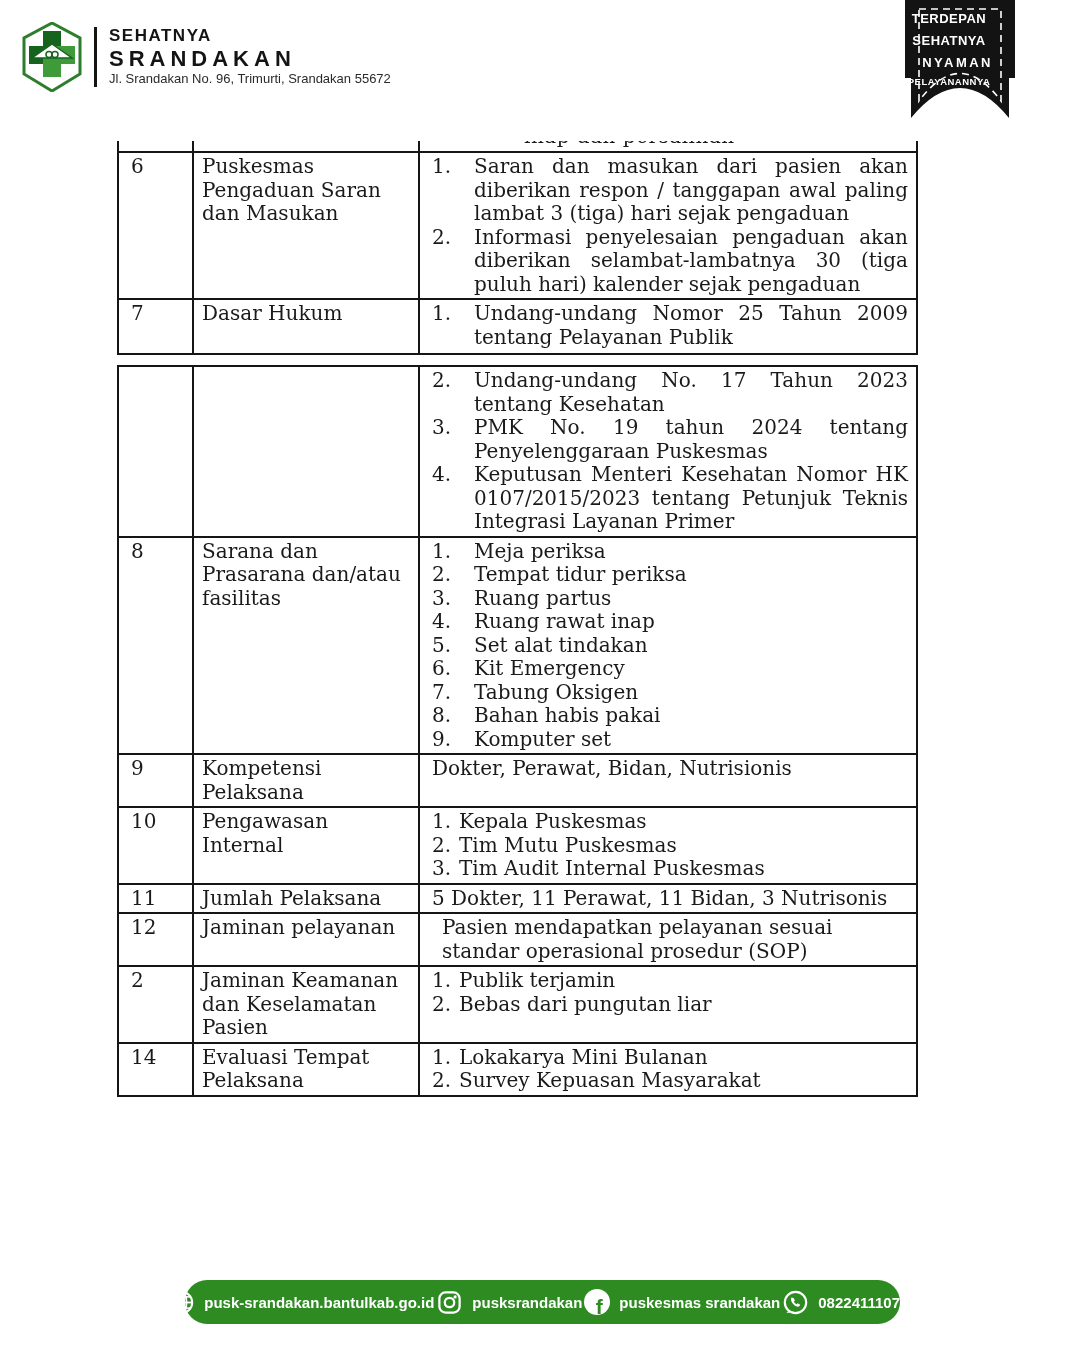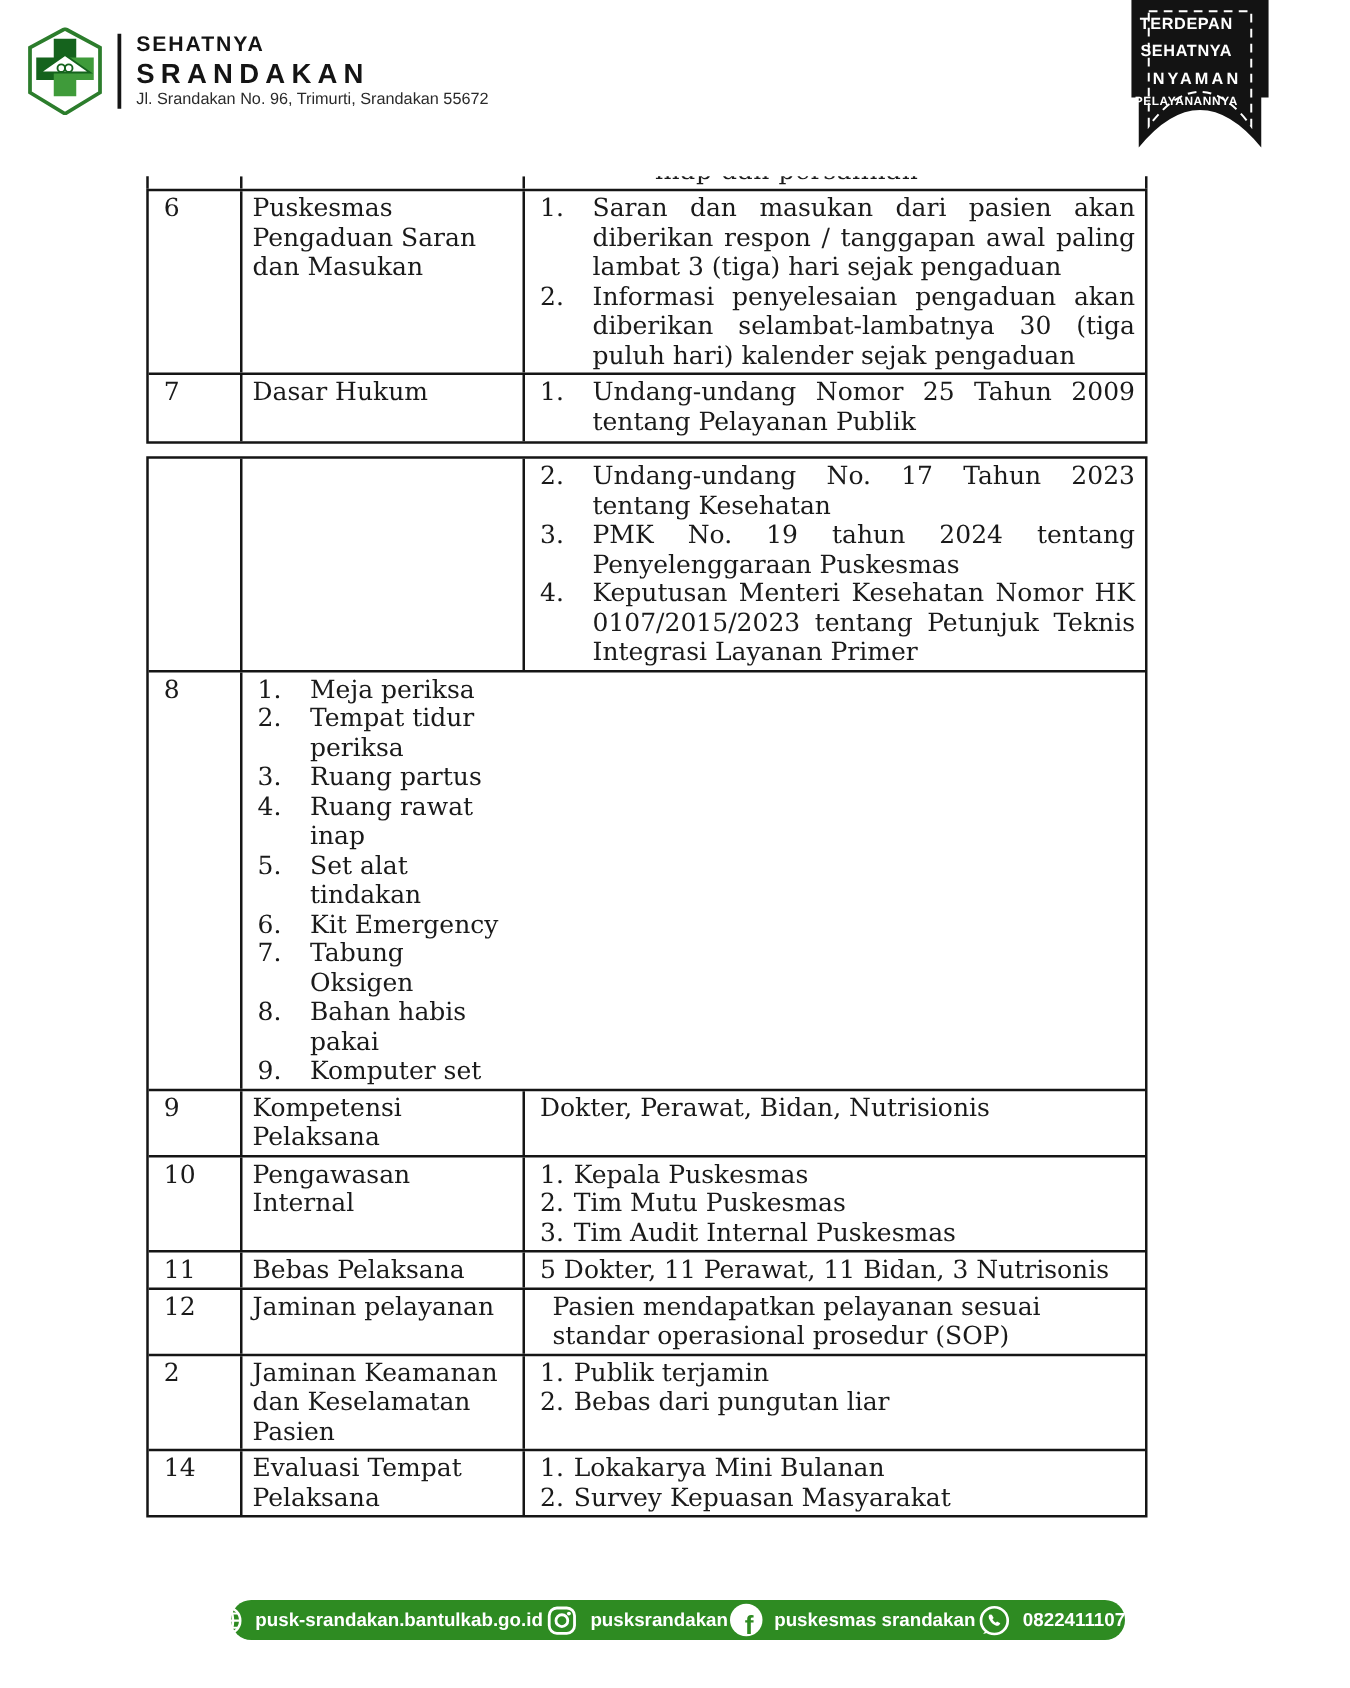--- a/index.html
+++ b/index.html
@@ -46,21 +46,21 @@
   .t.just { text-align:justify; }
   .narrow .item .n { flex:0 0 27px; }
   .plain { padding-right:4px; }
   .r12 .plain { padding-left:10px; }
   
   .r6{min-height:143px}.r7{min-height:55px}.rcont{min-height:164px}.r8{min-height:212px}
   .r9{min-height:45px}.r10{min-height:70px}.r11{min-height:24px}.r12{min-height:46px}
   .r13{min-height:68px}.r14{min-height:47px}
 
   
-  .footer { position:absolute; left:185px; top:1280px; width:715px; height:32px;
+  .footer { position:absolute; left:185px; top:1280px; width:715px; height:44px;
     background:#2e8b22; border-radius:24px; display:flex; align-items:center; justify-content:center;
     gap:2px; color:#ffffff; font-family:"Liberation Sans", sans-serif; font-weight:bold; font-size:15px;
     padding:0 18px; }
   .fgroup { display:flex; align-items:center; gap:9px; white-space:nowrap; }
   .fb-badge { width:26px; height:26px; border-radius:50%; background:#ffffff; color:#2e8b22;
     display:flex; align-items:flex-end; justify-content:center; font-size:21px; font-weight:bold;
     overflow:hidden; font-family:"Liberation Sans", sans-serif; }
   .fb-badge span{ margin-bottom:-4px; margin-left:4px; }
 </style>
 </head>
@@ -152,20 +152,21 @@
         </div>
         <div class="item">
           <span class="n">4.</span>
           <span class="t just">Keputusan Menteri Kesehatan Nomor HK 0107/2015/2023 tentang Petunjuk Teknis Integrasi Layanan Primer</span>
         </div>
       </div>
     </div>
 
     <div class="tr r8">
       <div class="td no">8</div>
+      <div class="td label">Sarana dan Prasarana dan/atau fasilitas</div>
       <div class="td content">
         <div class="item">
             <span class="n">1.</span>
             <span class="t">Meja periksa</span>
           </div>
         <div class="item">
             <span class="n">2.</span>
             <span class="t">Tempat tidur periksa</span>
           </div>
         <div class="item">
@@ -221,21 +222,21 @@
           </div>
         <div class="item">
             <span class="n">3.</span>
             <span class="t">Tim Audit Internal Puskesmas</span>
           </div>
       </div>
     </div>
 
     <div class="tr r11">
       <div class="td no">11</div>
-      <div class="td label">Bebas Pelaksana</div>
+      <div class="td label">Jumlah Pelaksana</div>
       <div class="td content">
         <div class="plain">5 Dokter, 11 Perawat, 11 Bidan, 3 Nutrisonis</div>
       </div>
     </div>
 
     <div class="tr r12">
       <div class="td no">12</div>
       <div class="td label">Jaminan pelayanan</div>
       <div class="td content">
         <div class="plain">Pasien mendapatkan pelayanan sesuai standar operasional prosedur (SOP)</div>

